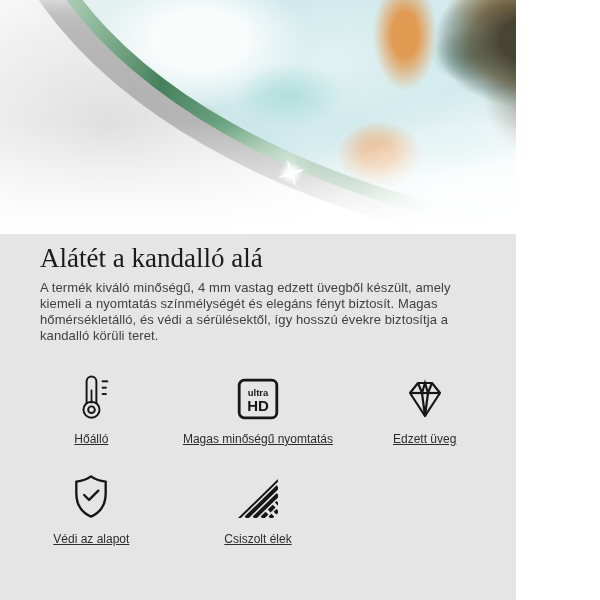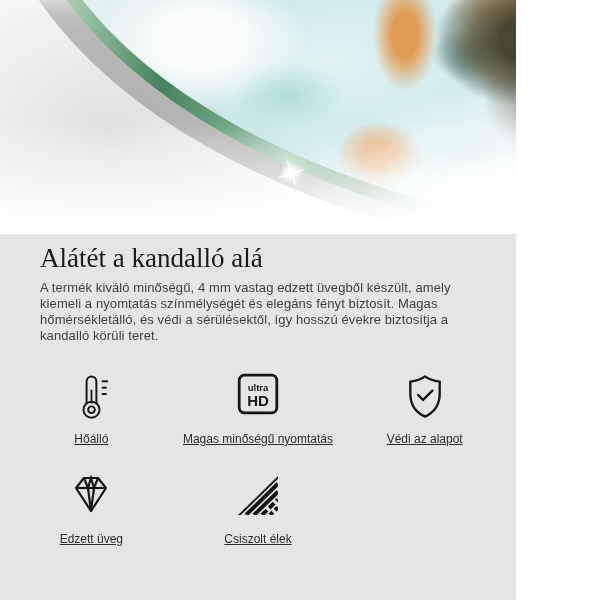--- a/index.html
+++ b/index.html
@@ -77,21 +77,21 @@
     font-size:13px;line-height:16px;color:#404040;letter-spacing:0.1px;
   }
 
   
   .features{
     margin:29px 8px 0;
     display:grid;grid-template-columns:repeat(3,1fr);
     row-gap:27px;
   }
   .feature{display:flex;flex-direction:column;align-items:center;}
-  .icon-box{height:47px;display:flex;align-items:flex-start;justify-content:center;}
+  .icon-box{height:47px;display:flex;align-items:flex-end;justify-content:center;}
   .feature-label{margin-top:12px;font-size:12px;color:#2c2c2c;white-space:nowrap;text-decoration:underline;}
   .ico{display:block;}
 </style>
 </head>
 <body>
 
 <div class="page">
 
   <section class="hero">
     <div class="disc-shadow"></div>
@@ -130,38 +130,38 @@
           <rect x="2.2" y="2.2" width="37.6" height="37.6" rx="5" fill="none" stroke="#161616" stroke-width="2.8"></rect>
           <text x="21" y="17.5" text-anchor="middle" font-family="Liberation Sans, sans-serif" font-size="9.5" font-weight="bold" fill="#161616">ultra</text>
           <text x="21" y="33" text-anchor="middle" font-family="Liberation Sans, sans-serif" font-size="15" font-weight="bold" fill="#161616">HD</text>
         </svg>
       </div>
       <div class="feature-label">Magas minőségű nyomtatás</div>
     </div>
 
     <div class="feature">
       <div class="icon-box">
-        <svg class="ico" width="44" height="47" viewBox="0 0 44 48" fill="none" stroke="#161616" stroke-width="2.4">
-          <path d="M22,3.5 C26,6.5 31.5,8.2 37,8.8 V21 C37,32.6 30.8,40.6 22,44.6 C13.2,40.6 7,32.6 7,21 V8.8 C12.5,8.2 18,6.5 22,3.5 Z" stroke-linejoin="round"></path>
-          <path d="M15,22.5 L20,27.5 L29.5,18" stroke-linecap="round" stroke-linejoin="round"></path>
-        </svg>
-      </div>
-      <div class="feature-label">Védi az alapot</div>
-    </div>
-
-    <div class="feature">
-      <div class="icon-box">
         <svg class="ico" width="46" height="42" viewBox="0 0 46 42" fill="none" stroke="#161616" stroke-width="2.2">
           <path d="M8,15 L16,5 L30,5 L38,15 L23,38 Z" stroke-linejoin="round"></path>
           <path d="M8,15 L38,15"></path>
           <path d="M16,5 L20,15 L23,5 L26,15 L30,5"></path>
           <path d="M20,15 L23,38 M26,15 L23,38"></path>
         </svg>
       </div>
       <div class="feature-label">Edzett üveg</div>
+    </div>
+
+    <div class="feature">
+      <div class="icon-box">
+        <svg class="ico" width="44" height="47" viewBox="0 0 44 48" fill="none" stroke="#161616" stroke-width="2.4">
+          <path d="M22,3.5 C26,6.5 31.5,8.2 37,8.8 V21 C37,32.6 30.8,40.6 22,44.6 C13.2,40.6 7,32.6 7,21 V8.8 C12.5,8.2 18,6.5 22,3.5 Z" stroke-linejoin="round"></path>
+          <path d="M15,22.5 L20,27.5 L29.5,18" stroke-linecap="round" stroke-linejoin="round"></path>
+        </svg>
+      </div>
+      <div class="feature-label">Védi az alapot</div>
     </div>
 
     <div class="feature">
       <div class="icon-box">
         <svg class="ico" width="44" height="44" viewBox="0 0 44 44">
           <defs>
             <clipPath id="triClip">
                 <path d="M2,42 L42,3 L42,42 Z"></path>
               </clipPath>
           </defs>

